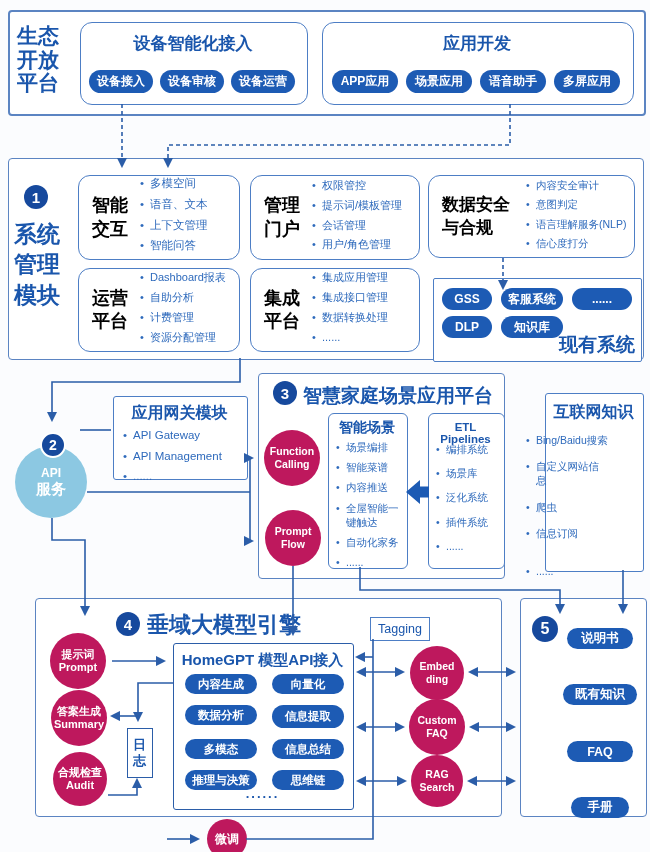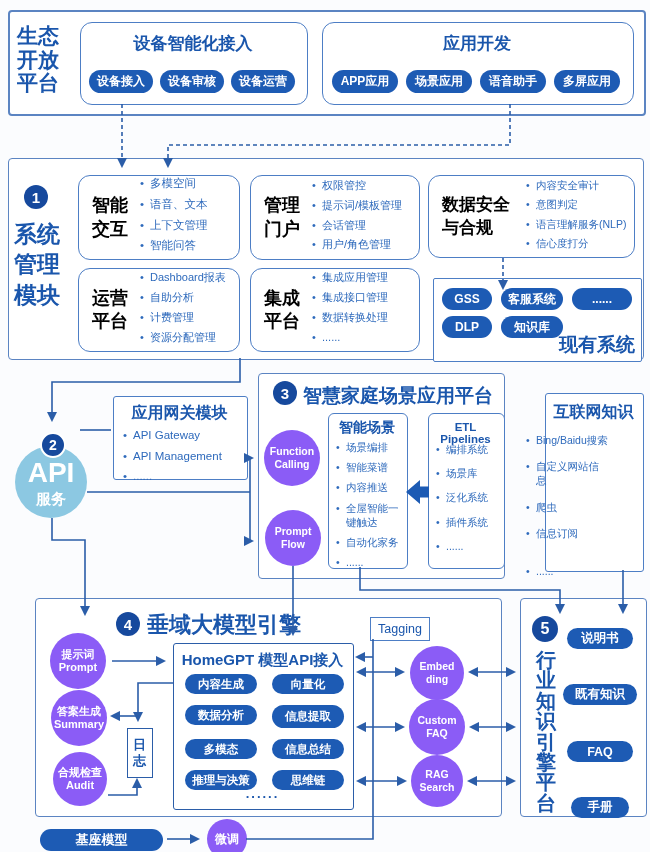--- a/index.html
+++ b/index.html
@@ -14,21 +14,21 @@
   .ibox .lbl{flex:none;font-weight:700;font-size:18px;color:#000000;line-height:1.3;
              margin:0 7px 0 13px;word-break:break-all;}
   .blist{list-style:none;margin:0;padding:0;color:#2e6abc;font-size:11.5px;}
   .blist li{position:relative;padding-left:11px;margin-bottom:5px;line-height:1.35;}
   .blist li::before{content:"•";position:absolute;left:1px;color:#2e6abc;}
   .pill{position:absolute;background:#1d5bb4;color:#fff;border-radius:999px;
         display:flex;align-items:center;justify-content:center;
         font-size:12px;font-weight:700;z-index:3;}
   .badge{position:absolute;background:#16499d;color:#fff;border-radius:50%;
          display:flex;align-items:center;justify-content:center;font-weight:700;z-index:5;}
-  .lcircle{position:absolute;background:#8b5cf6;color:#fff;border-radius:50%;
+  .lcircle{position:absolute;background:#be185d;color:#fff;border-radius:50%;
            display:flex;flex-direction:column;align-items:center;justify-content:center;
            text-align:center;font-weight:700;line-height:1.2;z-index:4;}
   .h{position:absolute;font-weight:700;color:#1a56ac;z-index:3;}
   .vtext{word-break:break-all;}
   .pillrow{position:absolute;display:flex;z-index:3;}
   .pillrow .pill{position:static;}
   #svg{position:absolute;left:0;top:0;z-index:10;pointer-events:none;}
   .wbox{position:absolute;background:#fff;border:1.6px solid #4d7ec5;z-index:3;}
 </style>
 </head>
@@ -117,21 +117,21 @@
       <div class="pill" style="width:60px;height:22px;">......</div>
     </div>
     <div class="pillrow" style="left:8px;top:37px;gap:9px;">
       <div class="pill" style="width:50px;height:22px;">DLP</div>
       <div class="pill" style="width:62px;height:22px;">知识库</div>
     </div>
     <div class="h" style="right:6px;bottom:3px;left:auto;font-size:19px;">现有系统</div>
   </div>
 
   <div class="lcircle" style="left:15px;top:446px;width:72px;height:72px;background:#8cc8e2;">
-    <span style="font-size:28px;">API</span>
+    <span style="font-size:12px;">API</span>
     <span style="font-size:15px;">服务</span>
   </div>
   <div class="badge" style="left:40px;top:432px;width:22px;height:22px;font-size:14px;border:2px solid #fff;">2</div>
 
   <div class="wbox" style="left:113px;top:396px;width:133px;height:82px;border-radius:3px;"></div>
   <div class="h" style="left:113px;top:403px;width:133px;text-align:center;font-size:16px;">应用网关模块</div>
   <ul class="blist abs" style="left:122px;top:428px;z-index:3;">
     <li>API Gateway</li>
     <li>API Management</li>
     <li>......</li>
@@ -225,28 +225,26 @@
   </div>
   <div class="lcircle" style="left:409px;top:699px;width:56px;height:56px;font-size:10.5px;">
     <span>Custom</span>
     <span>FAQ</span>
   </div>
   <div class="lcircle" style="left:411px;top:755px;width:52px;height:52px;font-size:10.5px;">
     <span>RAG</span>
     <span>Search</span>
   </div>
 
-  <div class="pill" style="left:40px;top:829px;width:123px;height:22px;font-size:13px;">基座模型</div>
   <div class="lcircle" style="left:207px;top:819px;width:40px;height:40px;font-size:12px;">
     <span>微调</span>
   </div>
 
   <div class="sec" style="left:520px;top:598px;width:125px;height:217px;"></div>
   <div class="badge" style="left:532px;top:616px;width:26px;height:26px;font-size:16px;">5</div>
-  <div class="h vtext" style="left:536px;top:650px;width:24px;font-size:20px;line-height:1.02;">行业知识引擎平台</div>
   <div class="pill" style="left:567px;top:628px;width:66px;height:21px;font-size:12.5px;">说明书</div>
   <div class="pill" style="left:563px;top:684px;width:74px;height:21px;font-size:12.5px;">既有知识</div>
   <div class="pill" style="left:567px;top:741px;width:66px;height:21px;font-size:12.5px;">FAQ</div>
   <div class="pill" style="left:571px;top:797px;width:58px;height:21px;font-size:12.5px;">手册</div>
 
   <svg id="svg" width="650" height="852" viewBox="0 0 650 852">
     <defs>
       <marker id="a" viewBox="0 0 10 10" refX="8" refY="5" markerWidth="6.5" markerHeight="6.5" orient="auto-start-reverse">
         <path d="M0 0 L10 5 L0 10 z" fill="#2b5da8"></path>
       </marker>

